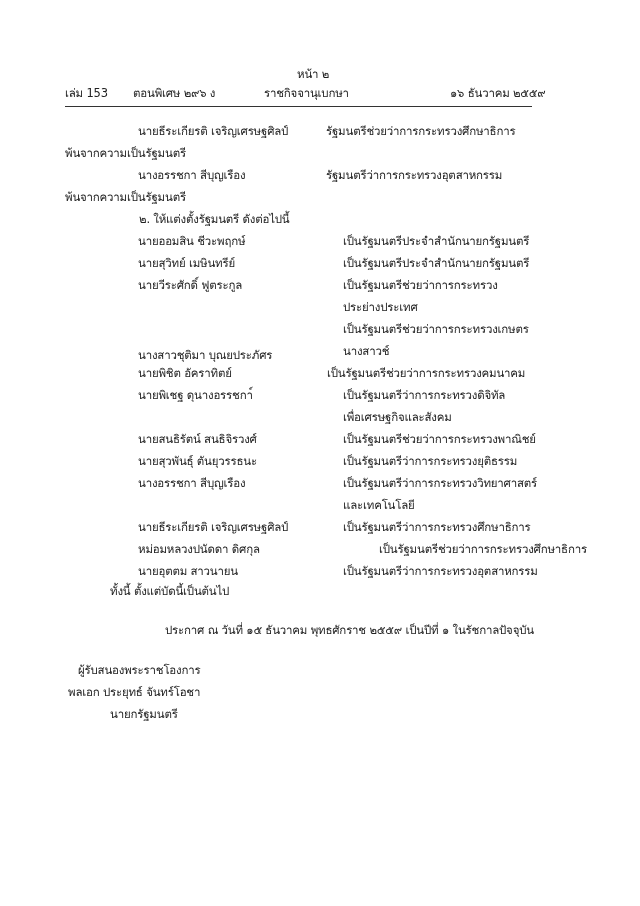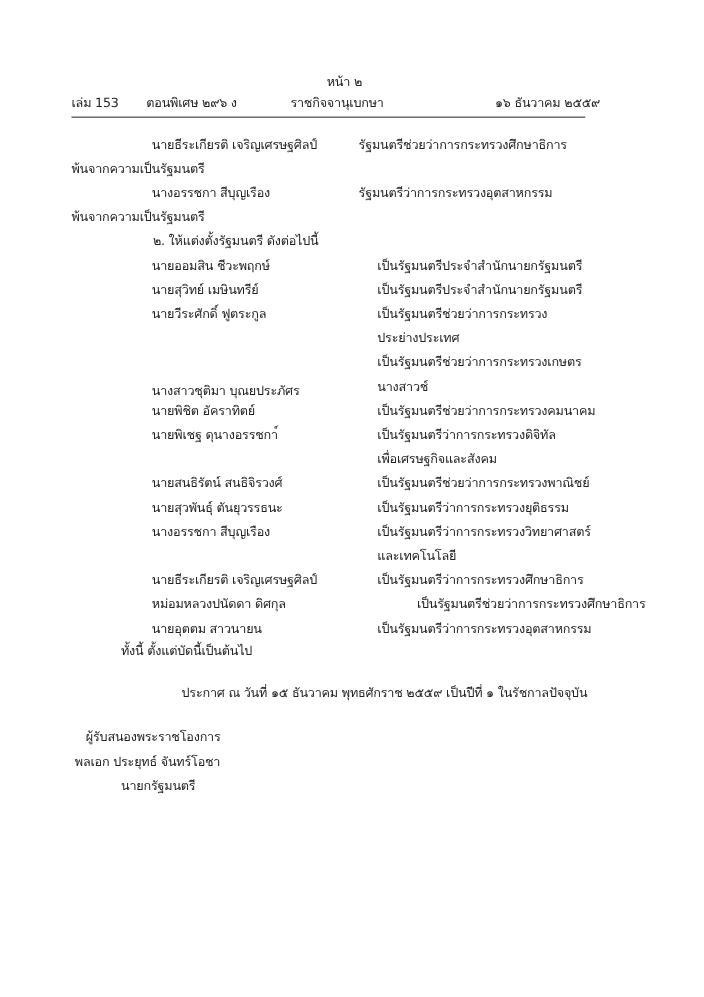--- a/index.html
+++ b/index.html
@@ -42,21 +42,21 @@
 
   <div class="t" style="left:138px;top:278px;">นายวีระศักดิ์ ฟูตระกูล</div>
   <div class="t" style="left:343px;top:278px;">เป็นรัฐมนตรีช่วยว่าการกระทรวง</div>
   <div class="t" style="left:343px;top:300px;">ประย่างประเทศ</div>
 
   <div class="t" style="left:138px;top:312px;margin-top:36px;">นางสาวชุติมา บุณยประภัศร</div>
   <div class="t" style="left:343px;top:322px;">เป็นรัฐมนตรีช่วยว่าการกระทรวงเกษตร</div>
   <div class="t" style="left:343px;top:344px;">นางสาวช์</div>
 
   <div class="t" style="left:138px;top:366px;">นายพิชิต อัคราทิตย์</div>
-  <div class="t" style="left:343px;top:366px;">เป็นรัฐมนตรีช่วยว่าการกระทรวงคมนาคม</div>
+  <div class="t" style="left:327px;top:366px;">เป็นรัฐมนตรีช่วยว่าการกระทรวงคมนาคม</div>
 
   <div class="t" style="left:138px;top:388px;">นายพิเชฐ ดุนางอรรชกา์</div>
   <div class="t" style="left:343px;top:388px;">เป็นรัฐมนตรีว่าการกระทรวงดิจิทัล</div>
   <div class="t" style="left:343px;top:410px;">เพื่อเศรษฐกิจและสังคม</div>
 
   <div class="t" style="left:138px;top:432px;">นายสนธิรัตน์ สนธิจิรวงศ์</div>
   <div class="t" style="left:343px;top:432px;">เป็นรัฐมนตรีช่วยว่าการกระทรวงพาณิชย์</div>
 
   <div class="t" style="left:138px;top:454px;">นายสุวพันธุ์ ตันยุวรรธนะ</div>
   <div class="t" style="left:343px;top:454px;">เป็นรัฐมนตรีว่าการกระทรวงยุติธรรม</div>

